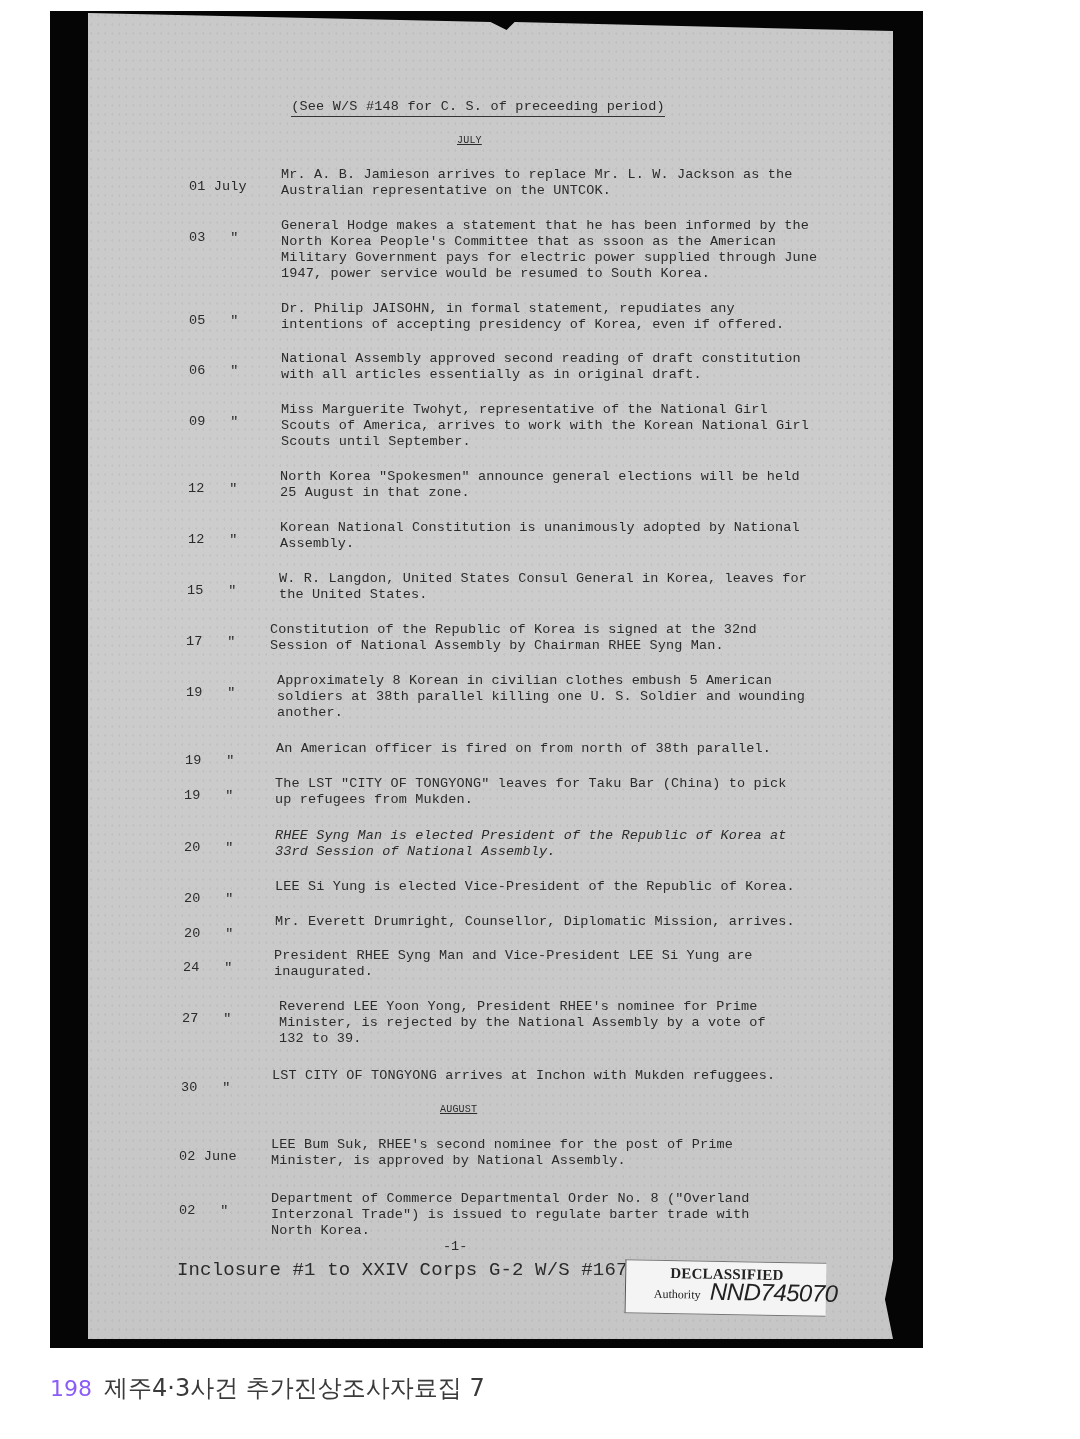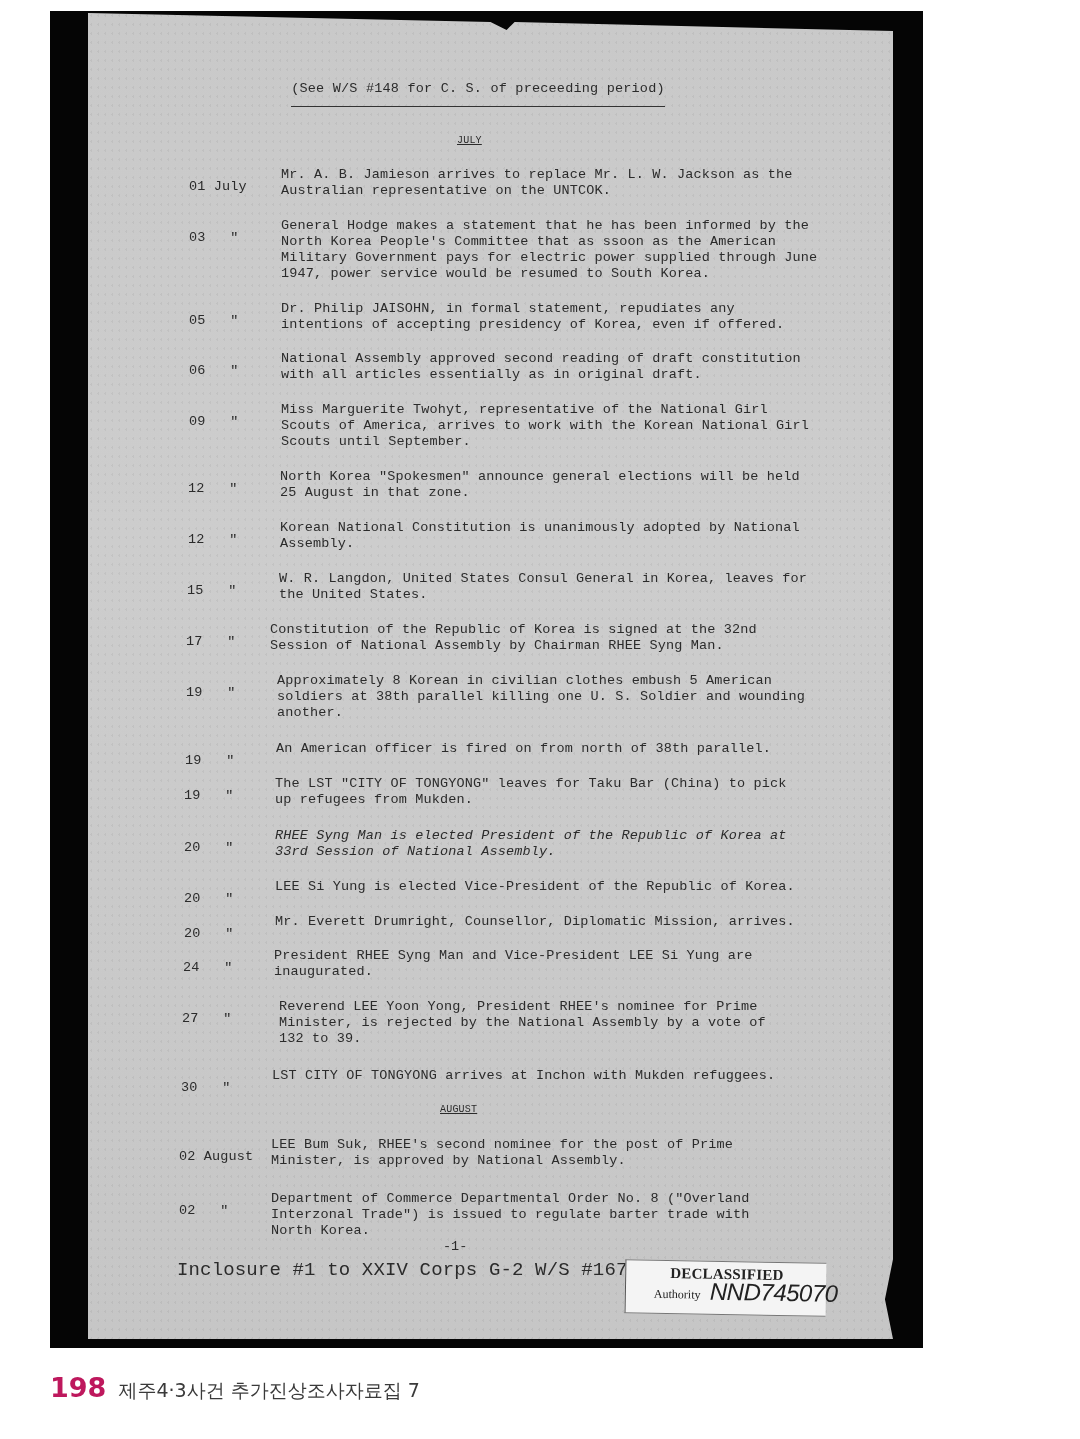--- a/index.html
+++ b/index.html
@@ -19,43 +19,43 @@
   .paper .noise {
     position: absolute; inset: 0;
     background-image: radial-gradient(rgba(0,0,0,0.05) 1px, transparent 1px);
     background-size: 7px 9px; pointer-events: none;
   }
   .head {
     position: absolute; left: 170px; top: 70px; width: 440px; text-align: center;
     font-size: 13.5px; line-height: 16px; letter-spacing: 0.2px;
   }
   .head .title { text-decoration: underline; }
-  .head .sub { display: inline-block; border-bottom: 1px solid #333; padding-bottom: 9px; }
+  .head .sub { display: inline-block; border-bottom: 1px solid #333; padding-bottom: 1px; margin-top: 18px; }
   .month {
     position: absolute; font-size: 10px; text-decoration: underline; letter-spacing: 0.2px;
   }
   .entry { position: absolute; font-size: 13.5px; line-height: 16px; letter-spacing: 0.15px; }
   .entry .date { position: absolute; left: 0; top: 12px; white-space: pre; }
   .entry .text { position: absolute; top: 0; white-space: normal; }
   .pagenum { position: absolute; font-size: 13.5px; }
   .inclosure { position: absolute; left: 89px; top: 1248px; font-size: 19px; letter-spacing: 0.15px; }
   .stamp {
     position: absolute; left: 537px; top: 1250px; width: 200px; height: 52px; background: #f4f4f4;
     border-left: 1px solid #555; border-top: 1px solid #777; border-bottom: 1px solid #777;
     transform: rotate(1deg); font-family: "Liberation Serif", serif; color: #222;
   }
   .stamp .decl { position: absolute; left: 44px; top: 4px; font-size: 15px; font-weight: bold; letter-spacing: 0.2px; }
   .stamp .auth-label { position: absolute; left: 28px; top: 26px; font-size: 12px; }
   .stamp .auth-val { position: absolute; left: 84px; top: 16px; font-size: 24px; font-family: "Liberation Sans", sans-serif; font-style: italic; letter-spacing: -0.5px; }
   .footer {
     position: absolute; left: 50px; top: 1372px; font-family: "DejaVu Sans", sans-serif; color: #333;
     font-size: 19px; white-space: nowrap;
   }
-  .footer .pg { font-weight: bold; font-size: 27px; margin-right: 6px; color: #be185d; }
-  .footer .book { font-size: 19px; color: #3a3a3a; }
+  .footer .pg { font-weight: normal; font-size: 22px; margin-right: 6px; color: #8b5cf6; }
+  .footer .book { font-size: 24px; color: #3a3a3a; }
 </style>
 </head>
 <body>
 
 <div class="frame">
   <div class="paper">
     <div class="noise"></div>
 
     <div class="head">
       <div class="sub">(See W/S #148 for C. S. of preceeding period)</div>
@@ -132,21 +132,21 @@
       <span class="text" style="left:97px; width:510px;">Reverend LEE Yoon Yong, President RHEE's nominee for Prime Minister, is rejected by the National Assembly by a vote of 132 to 39.</span>
     </div>
     <div class="entry" style="left:93px; top:1057px; width:640px;">
       <span class="date">30   "</span>
       <span class="text" style="left:91px; width:560px;">LST CITY OF TONGYONG arrives at Inchon with Mukden refuggees.</span>
     </div>
 
     <div class="month" style="left:352px; top:1093px;">AUGUST</div>
 
     <div class="entry" style="left:91px; top:1126px; width:640px;">
-      <span class="date">02 August</span>
+      <span class="date">02 June</span>
       <span class="text" style="left:92px; width:500px;">LEE Bum Suk, RHEE's second nominee for the post of Prime Minister, is approved by National Assembly.</span>
     </div>
     <div class="entry" style="left:91px; top:1180px; width:640px;">
       <span class="date">02   "</span>
       <span class="text" style="left:92px; width:505px;">Department of Commerce Departmental Order No. 8 ("Overland Interzonal Trade") is issued to regulate barter trade with North Korea.</span>
     </div>
 
     <div class="pagenum" style="left:355px; top:1228px;">-1-</div>
 
     <div class="inclosure">Inclosure #1 to XXIV Corps G-2 W/S #167</div>

